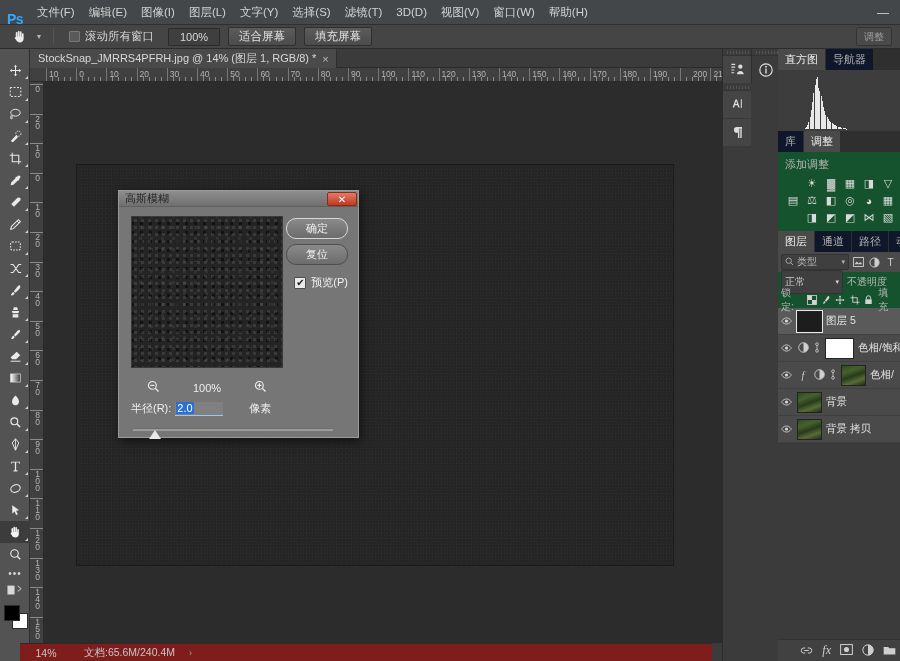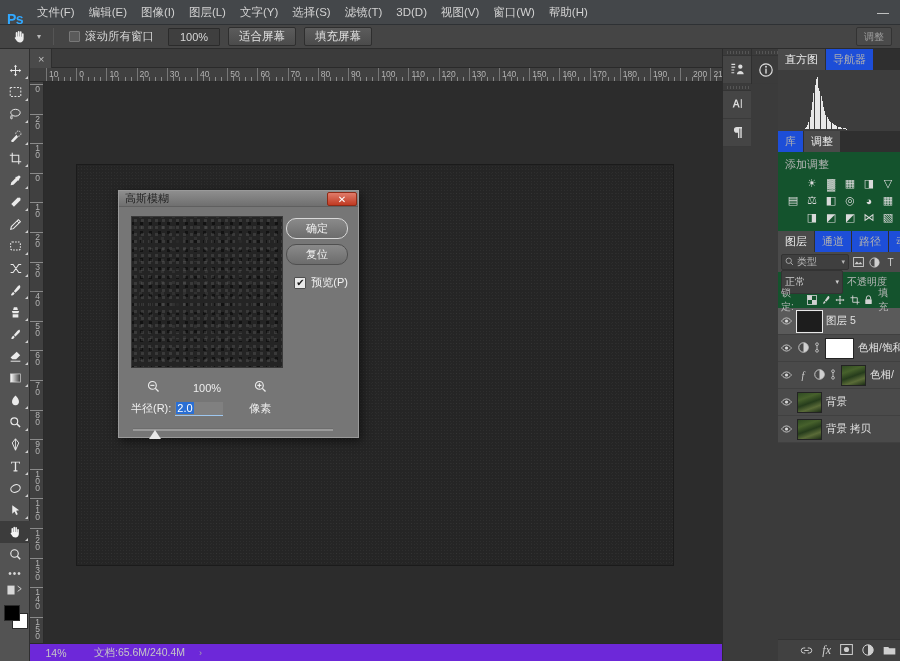--- a/index.html
+++ b/index.html
@@ -132,22 +132,22 @@
     background-image:
       radial-gradient(rgba(255,255,255,0.045) 0.6px, transparent 0.7px),
       radial-gradient(rgba(255,255,255,0.03) 0.5px, transparent 0.6px),
       radial-gradient(rgba(0,0,0,0.35) 0.6px, transparent 0.7px);
     background-size: 3px 3px, 5px 5px, 4px 4px;
     background-position: 0 0, 2px 1px, 1px 2px;
   }
 
   
   .statusbar {
-    position:absolute; left:30px; top:643px; width:692px; height:18px;
-    background:#6d28d9; border-top:1px solid #2a2a2a;
+    position:absolute; left:20px; top:643px; width:692px; height:18px;
+    background:#7f1d1d; border-top:1px solid #2a2a2a;
     display:flex; align-items:center; font-size:10.5px; color:#c6c6c6;
   }
   .sb-zoom { width:52px; text-align:center; }
   .sb-doc { margin-left: 12px; }
   .sb-arrow { margin-left: 14px; font-size:9px; color:#aaa; }
 
   
   .rail {
     position:absolute; left:722px; top:49px; width:56px; height:612px;
     background:#3b3b3b; border-left:1px solid #2c2c2c;
@@ -163,21 +163,21 @@
     width:28px; height:28px; display:flex; align-items:center; justify-content:center;
     background:#454545; color:#dcdcdc; font-size:13px; border-bottom:1px solid #3a3a3a;
   }
   .rail-btn.plain { background:#3b3b3b; }
 
   
   .panels { position:absolute; left:778px; top:49px; width:122px; height:612px; background:#3b3b3b; }
   .panel-tabs { display:flex; height:21px; background:#2f2f2f; }
   .ptab {
     height:21px; padding:0 7px; display:flex;align-items:center;
-    font-size:11px; color:#b0b0b0; background:#1d4ed8; border-right:1px solid #2f2f2f;
+    font-size:11px; color:#b0b0b0; background:#0f172a; border-right:1px solid #2f2f2f;
     white-space:nowrap;
   }
   .ptab.active { background:#4a4a4a; color:#f0f0f0; }
   .panel-body { background:#14532d; }
 
   .histo-wrap { height:61px; background:#3d3d3d; padding:4px 6px 0 6px; position:relative; }
   .histo { position:relative; height:55px; }
   .histo-bar { position:absolute; bottom:0; width:1px; background:#e8e8e8; }
 
   .adj-title { font-size:11px; color:#b6b6b6; padding:5px 0 2px 7px; }
@@ -502,20 +502,21 @@
         </svg>
     </div>
     <div class="swatch-wrap">
       <div class="sw-back"></div>
       <div class="sw-front"></div>
     </div>
   </div>
 
   <div class="doctab-bar">
     <div class="doctab">
+      <span>StockSnap_JMRRS4PFRH.jpg @ 14% (图层 1, RGB/8) *</span>
       <span class="close">×</span>
     </div>
   </div>
 
   <div class="ruler-h" id="ruler-h">
       <div class="rh-tick maj" style="left: 16px;"></div>
       <div class="rh-lbl" style="left: 16px;">10</div>
       <div class="rh-tick" style="left: 22.04px; height: 4px; top: 9px;"></div>
       <div class="rh-tick" style="left: 28.08px; height: 4px; top: 9px;"></div>
       <div class="rh-tick" style="left: 34.12px; height: 4px; top: 9px;"></div>

